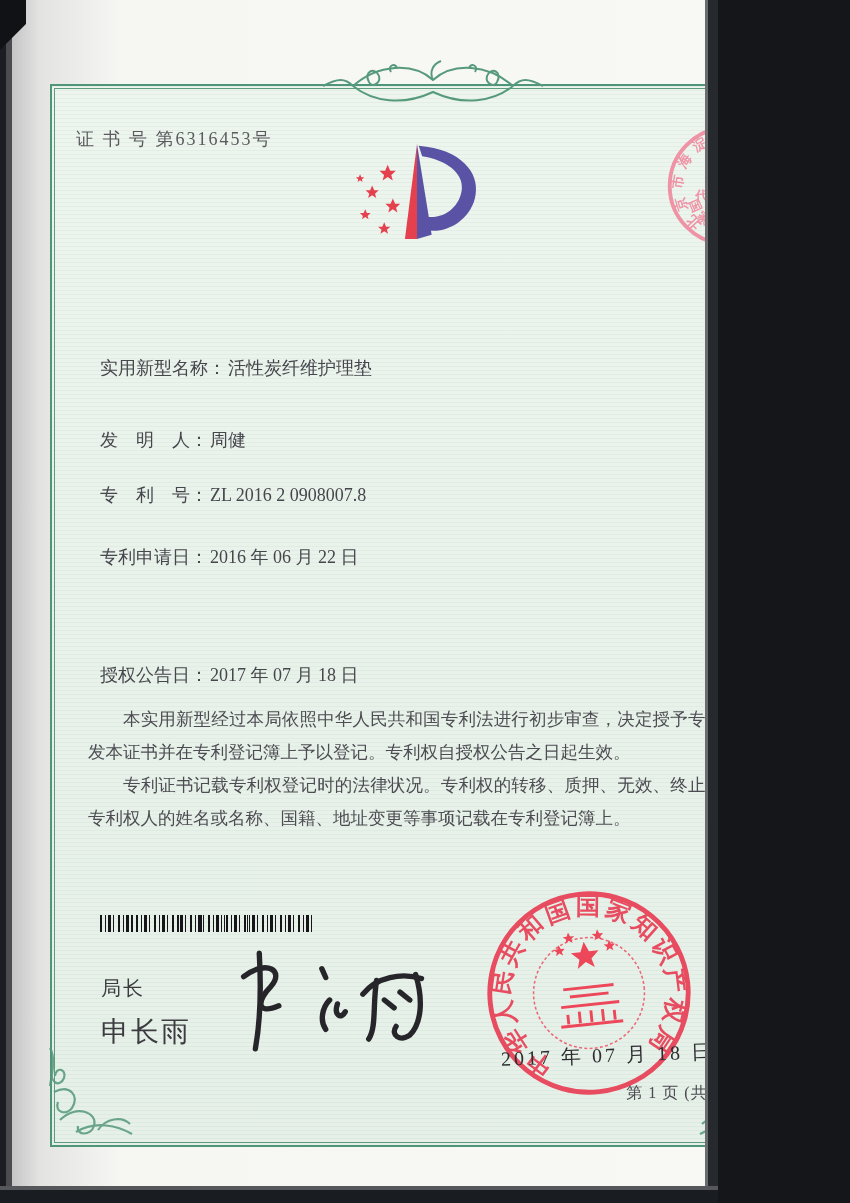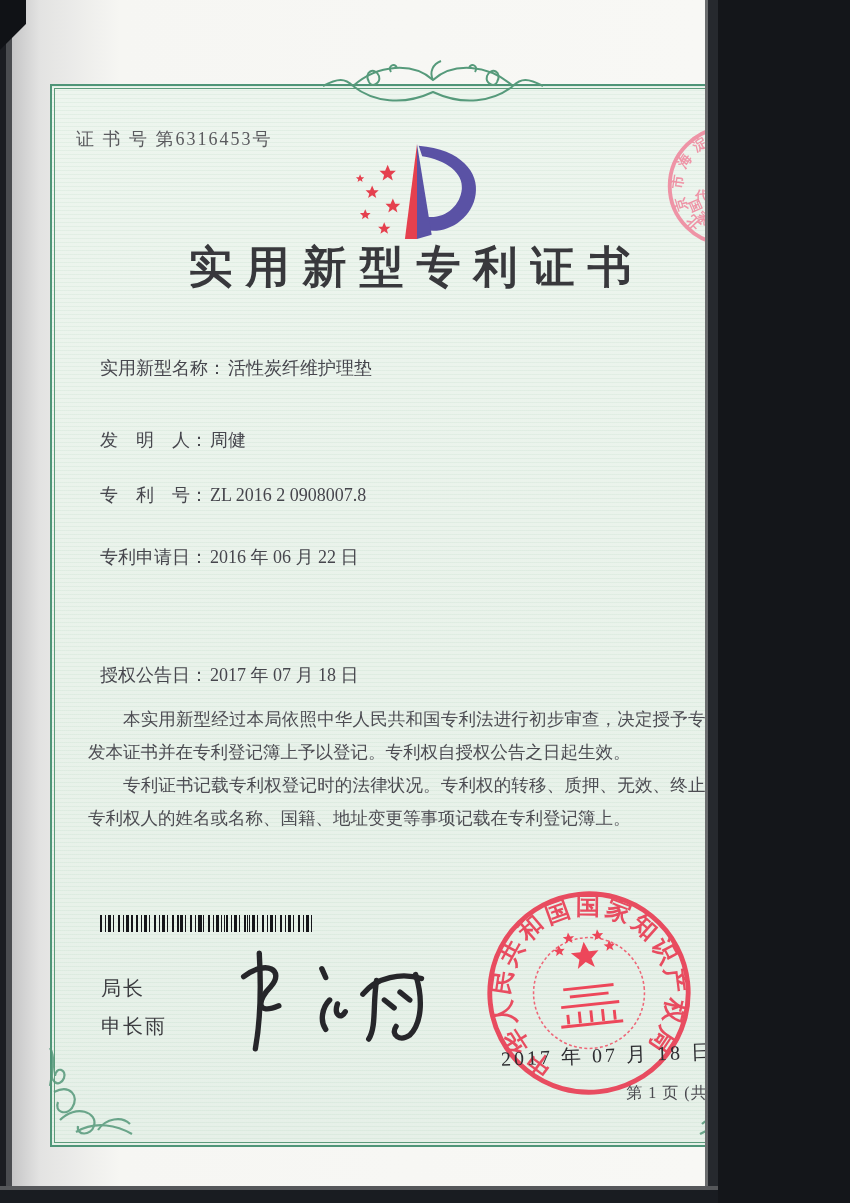--- a/index.html
+++ b/index.html
@@ -47,21 +47,21 @@
                font-size:17.5px; line-height:33px; color:#4c4c52; text-align:justify; }
   .body-text p { text-indent:2em; }
 
   .barcode { position:absolute; left:100px; top:915px; width:216px; height:17px; z-index:5;
              background:
                repeating-linear-gradient(90deg, transparent 0 9px, #15151a 9px 10px, transparent 10px 23px),
                repeating-linear-gradient(90deg, #15151a 0 2px, transparent 2px 5px, #15151a 5px 6px,
                  transparent 6px 8px, #15151a 8px 11px, transparent 11px 13px, #15151a 13px 14px, transparent 14px 18px); }
 
   .sig-title { position:absolute; left:101px; top:975px;  font-size:20px; color:#3c3c40; z-index:5; letter-spacing:2px;}
-  .sig-name  { position:absolute; left:101px; top:1013px; font-size:20px; color:#3c3c40; z-index:5; letter-spacing:2px;}
+  .sig-name  { position:absolute; left:101px; top:1013px; font-size:28px; color:#3c3c40; z-index:5; letter-spacing:2px;}
   .signature { position:absolute; left:228px; top:942px; width:215px; height:115px; z-index:6; }
 
   .office-seal { position:absolute; left:482px; top:886px; width:214px; height:214px; z-index:7;
                  transform:rotate(-6deg); opacity:0.93; }
   .seal-date { position:absolute; left:501px; top:1042px; font-size:20px; color:#2e2e32; z-index:8;
                letter-spacing:3px; transform:rotate(-2deg); white-space:nowrap; }
 
   .tax-seal { position:absolute; left:660px; top:118px; width:136px; height:136px; z-index:7; opacity:0.95; }
 
   .footer { position:absolute; left:50px; top:1083px; width:700px; text-align:right;
@@ -122,21 +122,20 @@
     <g fill="#e5404e">
       <use href="#star5" transform="translate(46,40) scale(1.0)"></use>
       <use href="#star5" transform="translate(28,62) scale(0.8)"></use>
       <use href="#star5" transform="translate(52,78) scale(0.9)"></use>
       <use href="#star5" transform="translate(20,88) scale(0.65)"></use>
       <use href="#star5" transform="translate(42,104) scale(0.75)"></use>
       <use href="#star5" transform="translate(14,46) scale(0.5)"></use>
     </g>
   </svg>
 
-  <div class="title">实用新型专利证书</div>
 
   <div class="field f0">
     <span>实用新型名称：</span><span class="v">活性炭纤维护理垫</span>
   </div>
   <div class="field f1">
     <span>发　明　人：</span><span class="v">周健</span>
   </div>
   <div class="field f2">
     <span>专　利　号：</span><span class="v">ZL 2016 2 0908007.8</span>
   </div>

